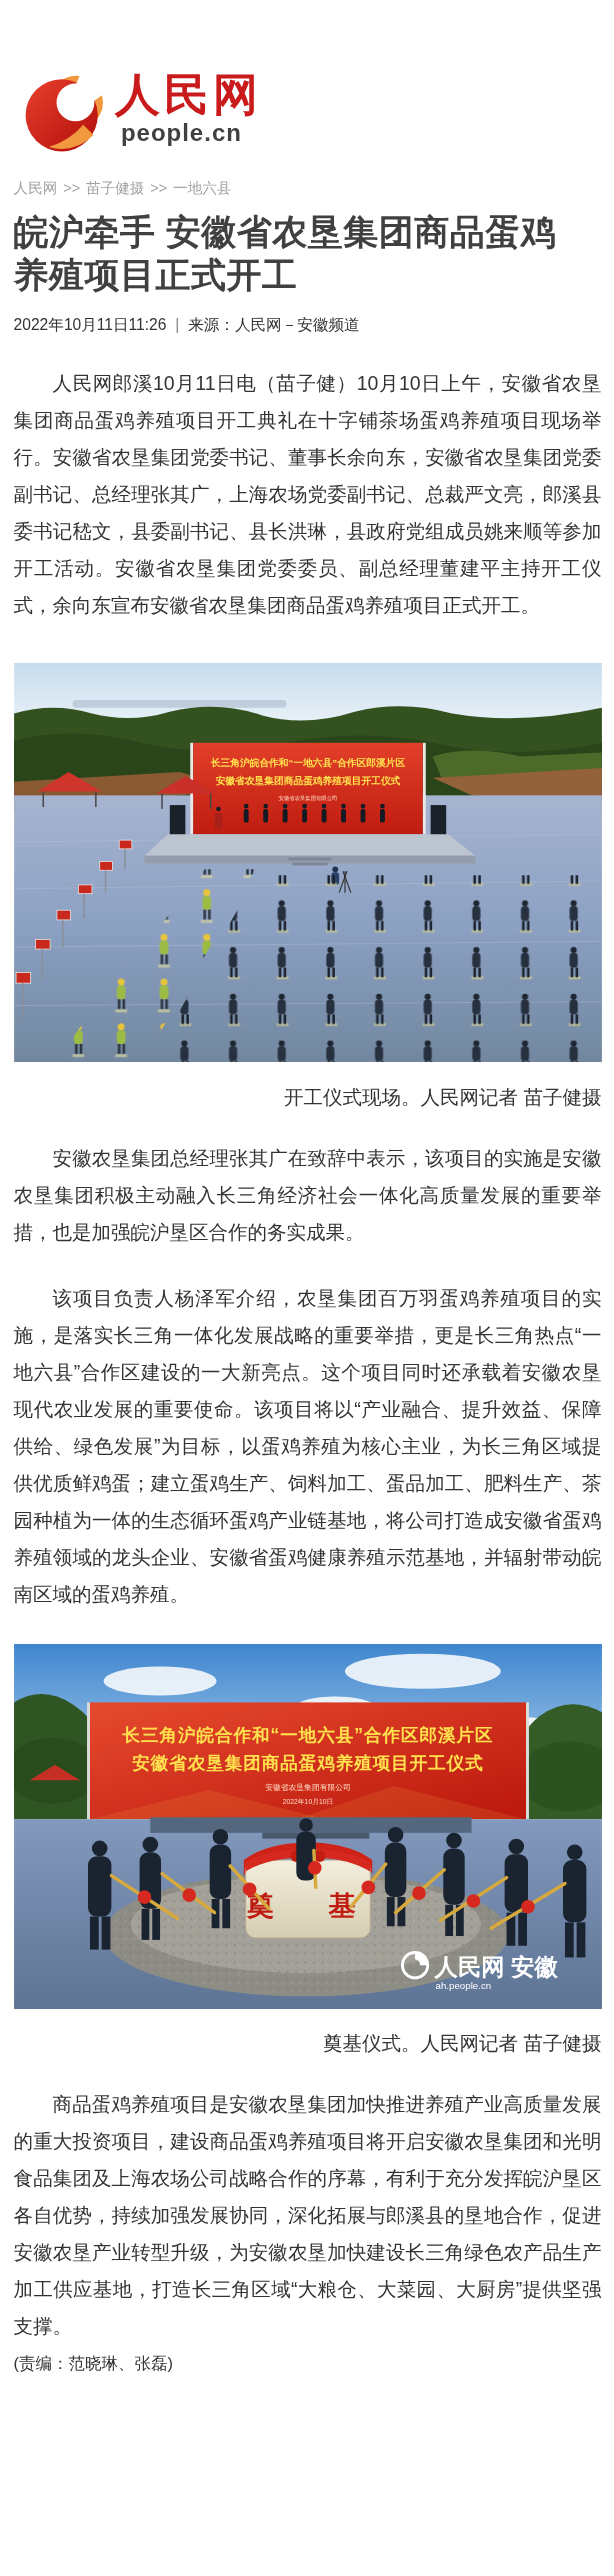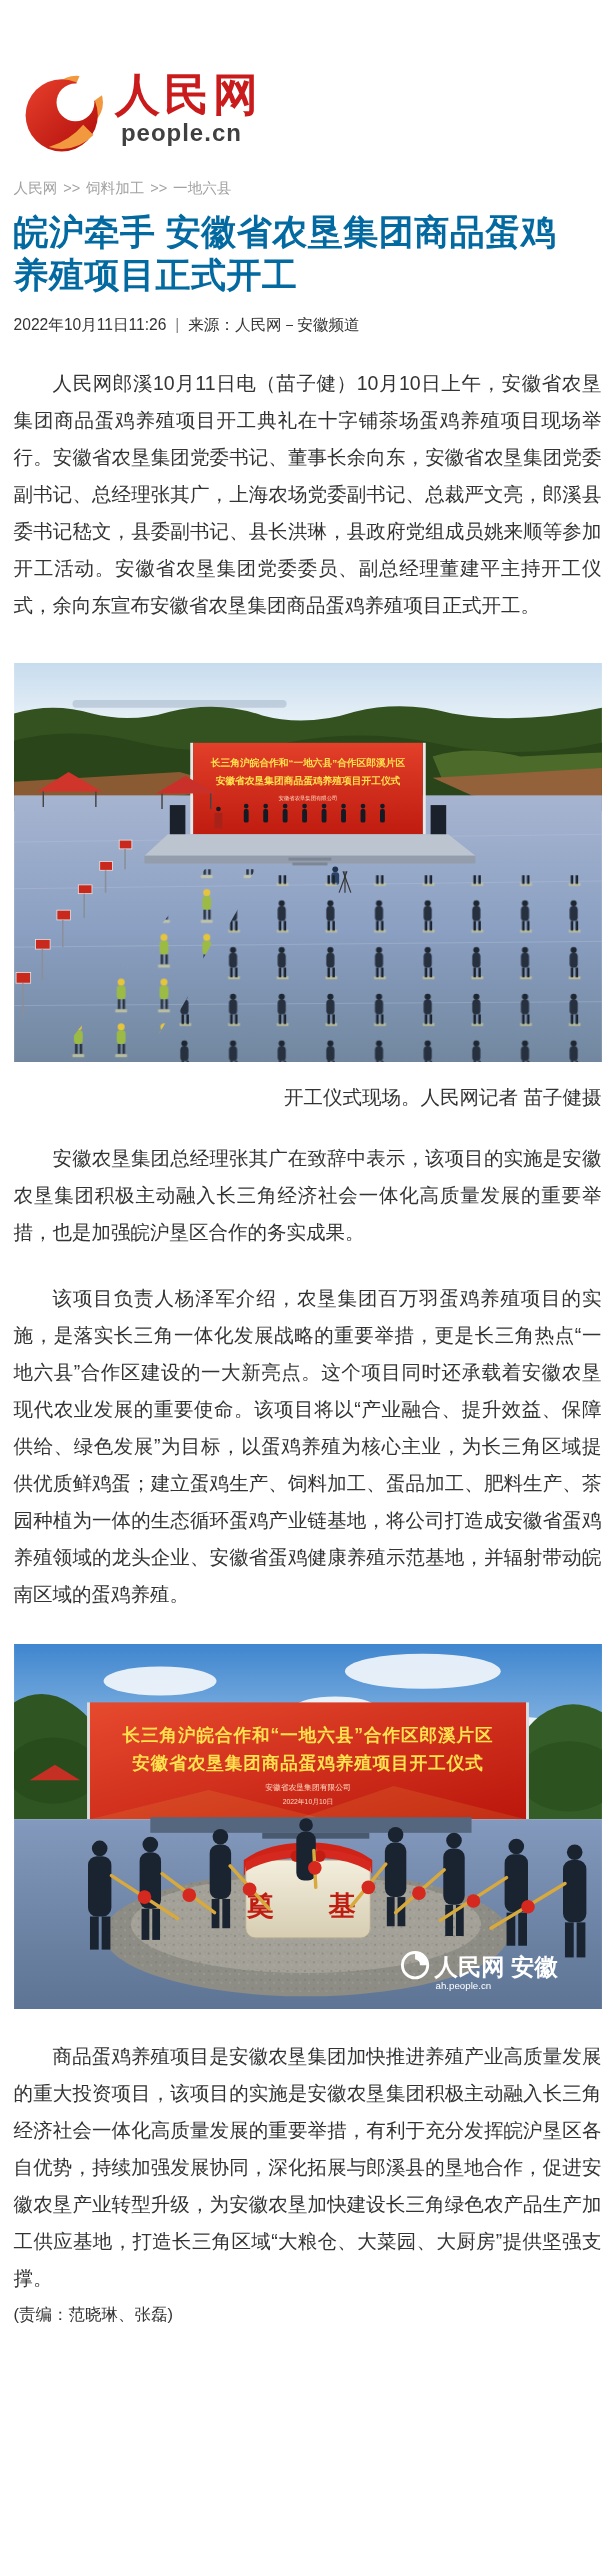--- a/index.html
+++ b/index.html
@@ -9,21 +9,21 @@
   .logo-row{display:flex;align-items:flex-start;margin:68px 0 0 9.7px;}
   .logo-mark{width:86px;height:86px;flex:0 0 auto;}
   .logo-textcol{margin-left:5.8px;padding-top:1.9px;}
   .logo-cn{display:block;font-size:45px;font-weight:bold;color:#ca1b1c;letter-spacing:3.9px;line-height:51px;font-family:"Liberation Serif","DejaVu Serif",serif;}
   .logo-en{display:block;font-size:24px;font-weight:bold;color:#404040;letter-spacing:1px;margin:-1.9px 0 0 5.8px;}
   
   .breadcrumb{margin-top:25px;font-size:14.6px;color:#a2a2a2;}
   .breadcrumb a{color:#a2a2a2;text-decoration:none;}
   .bc-sep{margin:0 5.8px;color:#a2a2a2;}
   
-  h1.title{margin:11.7px 0 0;max-width:566px;font-size:35px;line-height:43px;font-weight:bold;color:#0369a1;letter-spacing:0.5px;}
+  h1.title{margin:11.7px 0 0;max-width:566px;font-size:35px;line-height:43px;font-weight:bold;color:#404040;letter-spacing:0.5px;}
   .meta{margin-top:19.5px;font-size:15.6px;color:#333;}
   .meta .divider{margin:0 8.8px;color:#888;}
   
   p.body-p{margin:29px 0 0;font-size:19.5px;line-height:37px;text-indent:2em;text-align:justify;color:#333;}
   
   figure{margin:39px 0 0;padding:0;}
   figure.fig2{margin-top:31px;}
   figure svg{display:block;}
   figcaption{margin-top:21.4px;text-align:right;font-size:19.5px;color:#333;}
   .editor{margin:7.8px 0 0;font-size:16.5px;color:#333;}
@@ -49,21 +49,21 @@
         <path d="M30,92 Q60,100 82,78 L70,66 Q55,84 30,92 Z" fill="#f2993f"></path>
       </svg>
     </span>
     <span class="logo-textcol">
       <span class="logo-cn">人民网</span>
       <span class="logo-en">people.cn</span>
     </span>
   </div>
 
   <nav class="breadcrumb">
-    <a href="#">人民网</a><span class="bc-sep">&gt;&gt;</span><a href="#">饲料加工</a><span class="bc-sep">&gt;&gt;</span><a href="#">一地六县</a>
+    <a href="#">人民网</a><span class="bc-sep">&gt;&gt;</span><a href="#">苗子健摄</a><span class="bc-sep">&gt;&gt;</span><a href="#">一地六县</a>
   </nav>
 
   <h1 class="title">皖沪牵手 安徽省农垦集团商品蛋鸡养殖项目正式开工</h1>
 
   <div class="meta">
     <span>2022年10月11日11:26</span><span class="divider">|</span><span>来源：</span><span>人民网－安徽频道</span>
   </div>
 
   <p class="body-p">人民网郎溪10月11日电（苗子健）10月10日上午，安徽省农垦集团商品蛋鸡养殖项目开工典礼在十字铺茶场蛋鸡养殖项目现场举行。安徽省农垦集团党委书记、董事长余向东，安徽省农垦集团党委副书记、总经理张其广，上海农场党委副书记、总裁严文亮，郎溪县委书记嵇文，县委副书记、县长洪琳，县政府党组成员姚来顺等参加开工活动。安徽省农垦集团党委委员、副总经理董建平主持开工仪式，余向东宣布安徽省农垦集团商品蛋鸡养殖项目正式开工。</p>
 
@@ -347,20 +347,21 @@
         </g>
       </g>
 
       <g>
         <circle cx="412" cy="330" r="13" fill="none" stroke="#ffffff" stroke-width="3"></circle>
         <path d="M412,317 A13,13 0 0 1 425,330 L417,330 A6,6 0 0 0 412,324 Z" fill="#ffffff"></path>
         <text x="432" y="340" font-size="24" font-weight="bold" fill="#ffffff">人民网 安徽</text>
         <text x="433" y="354" font-size="10" fill="#ffffff">ah.people.cn</text>
       </g>
     </svg>
+    <figcaption>奠基仪式。人民网记者 苗子健摄</figcaption>
   </figure>
 
-  <p class="body-p">商品蛋鸡养殖项目是安徽农垦集团加快推进养殖产业高质量发展的重大投资项目，该项目的实施是安徽农垦集团积极主动融入长三角经济社会一体化高质量发展的重要举措，有利于充分发挥皖沪垦区各自优势，持续加强发展协同，深化拓展与郎溪县的垦地合作，促进安徽农垦产业转型升级，为安徽农垦加快建设长三角绿色农产品生产加工供应基地，打造长三角区域“大粮仓、大菜园、大厨房”提供坚强支撑。</p>
+  <p class="body-p">商品蛋鸡养殖项目是安徽农垦集团加快推进养殖产业高质量发展的重大投资项目，建设商品蛋鸡养殖项目将开启安徽农垦集团和光明食品集团及上海农场公司战略合作的序幕，有利于充分发挥皖沪垦区各自优势，持续加强发展协同，深化拓展与郎溪县的垦地合作，促进安徽农垦产业转型升级，为安徽农垦加快建设长三角绿色农产品生产加工供应基地，打造长三角区域“大粮仓、大菜园、大厨房”提供坚强支撑。</p>
 
   <div class="editor">(责编：范晓琳、张磊)</div>
 
 </div>
 
 
 </body></html>

